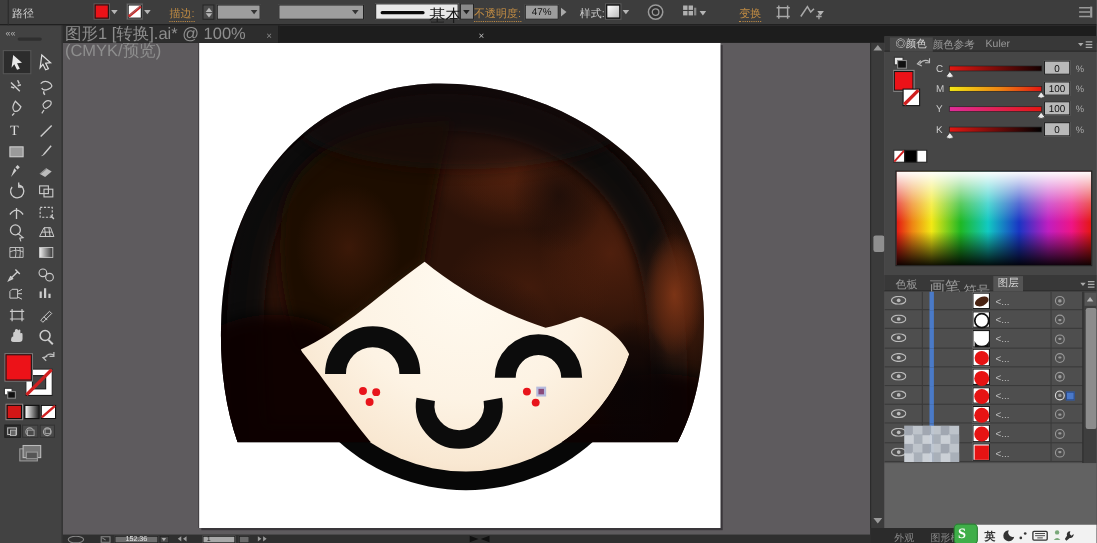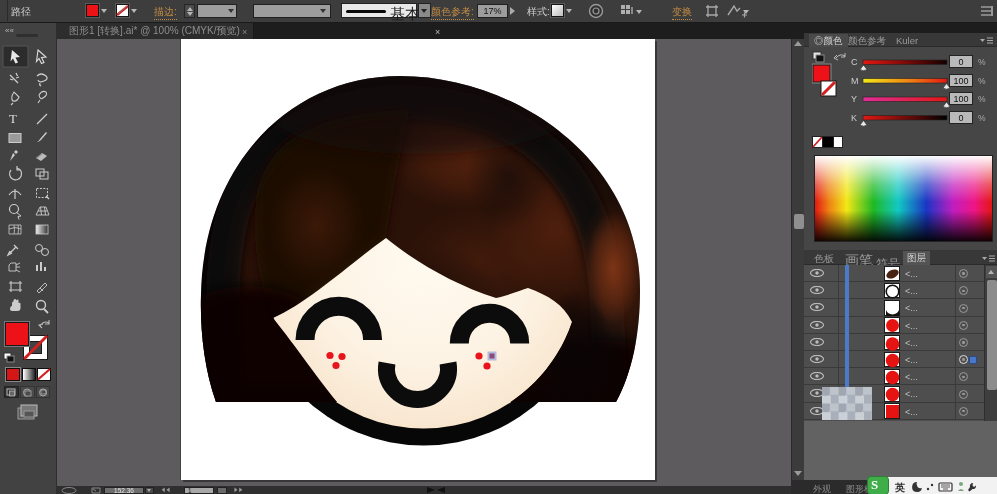--- a/index.html
+++ b/index.html
@@ -7,21 +7,21 @@
 .zh{letter-spacing:0px}
 
 #topbar{left:0;top:0;width:997px;height:23px;background:#3d3d3d;border-bottom:1px solid #1a1a1a;z-index:30}
 #topbar .lbl{position:absolute;top:5px;font-size:10px;color:#cfcfcf}
 #topbar .olbl{position:absolute;top:5px;font-size:10px;color:#c08b43;border-bottom:1px dotted #c08b43}
 .swatch{position:absolute;width:13px;height:13px;top:4px;border:1px solid #161616;box-shadow:0 0 0 1px #5a5a5a}
 .dd{position:absolute;top:9px;width:0;height:0;border-left:3px solid transparent;border-right:3px solid transparent;border-top:4px solid #b5b5b5}
 .gbox{position:absolute;top:4px;height:14px;background:#9d9d9d;border:1px solid #202020;font-size:9px;color:#141414}
 
 #tabbar{left:57px;top:23px;width:940px;height:16px;background:#1d1d1d;z-index:15}
-.tab{position:absolute;top:0;height:16px;font-size:10px;line-height:16px;padding-left:12px;color:#909090}
+.tab{position:absolute;top:0;height:16px;font-size:15px;line-height:16px;padding-left:2px;color:#909090}
 .tabx{position:absolute;top:4px;font-size:9px;color:#9a9a9a}
 
 #toolbar{left:0;top:23px;width:57px;height:471px;background:#424242;border-right:1px solid #2e2e2e;z-index:20}
 
 #canvas{left:57px;top:39px;width:734px;height:447px;background:#5e5b5e;z-index:1}
 #artboard{position:absolute;left:124px;top:0px;width:474px;height:441px;background:#fff;box-shadow:2px 2px 0 #39363a}
 
 #vscroll{left:791px;top:39px;width:13px;height:441px;background:#3b3b3b;border-left:1px solid #2a2a2a;z-index:21}
 
 #dock{left:804px;top:33px;width:193px;height:447px;background:#464646;z-index:22}
@@ -183,22 +183,22 @@
     </div>
     <div class="gbox" style="left:197px;width:40px"></div>
     <div class="dd" style="left:228px;top:9px;border-top-color:#333"></div>
     <div class="gbox" style="left:253px;width:78px"></div>
     <div class="dd" style="left:320px;border-top-color:#333"></div>
     <div class="abs" style="left:341px;top:3px;width:76px;height:15px;background:#e9e9e9;border:1px solid #222"></div>
     <div class="abs" style="left:346px;top:9.5px;width:40px;height:3px;background:#0a0a0a;border-radius:2px"></div>
     <div class="abs zh" style="left:390px;font-size:15px;top:5px;color:#1a1a1a;position:absolute">基本</div>
     <div class="abs" style="left:418px;top:3px;width:13px;height:15px;background:#8a8a8a;border:1px solid #222"></div>
     <div class="dd" style="left:421px;top:9px;border-top-color:#222"></div>
-    <div class="olbl zh" style="left:431px">颜色参考:</div>
-    <div class="gbox" style="left:477px;width:31px;text-align:center;line-height:13px">17%</div>
+    <div class="olbl zh" style="left:431px">不透明度:</div>
+    <div class="gbox" style="left:477px;width:31px;text-align:center;line-height:13px">47%</div>
     <div class="abs" style="left:510px;top:7px;width:0;height:0;border-top:4px solid transparent;border-bottom:4px solid transparent;border-left:5px solid #aaa"></div>
     <div class="lbl zh" style="left:527px">样式:</div>
     <div class="swatch" style="left:551px;background:linear-gradient(135deg,#fff 0%,#bbb 100%)"></div>
     <div class="dd" style="left:566px"></div>
     <svg class="abs" style="left:588px;top:3px" width="16" height="16">
         <circle cx="8" cy="8" r="6.5" fill="#303030" stroke="#9a9a9a" stroke-width="1.4"></circle>
         <circle cx="8" cy="8" r="3" fill="none" stroke="#9a9a9a" stroke-width="1.2"></circle>
       </svg>
     <svg class="abs" style="left:620px;top:4px" width="22" height="14">
       <g fill="#b0b0b0">

